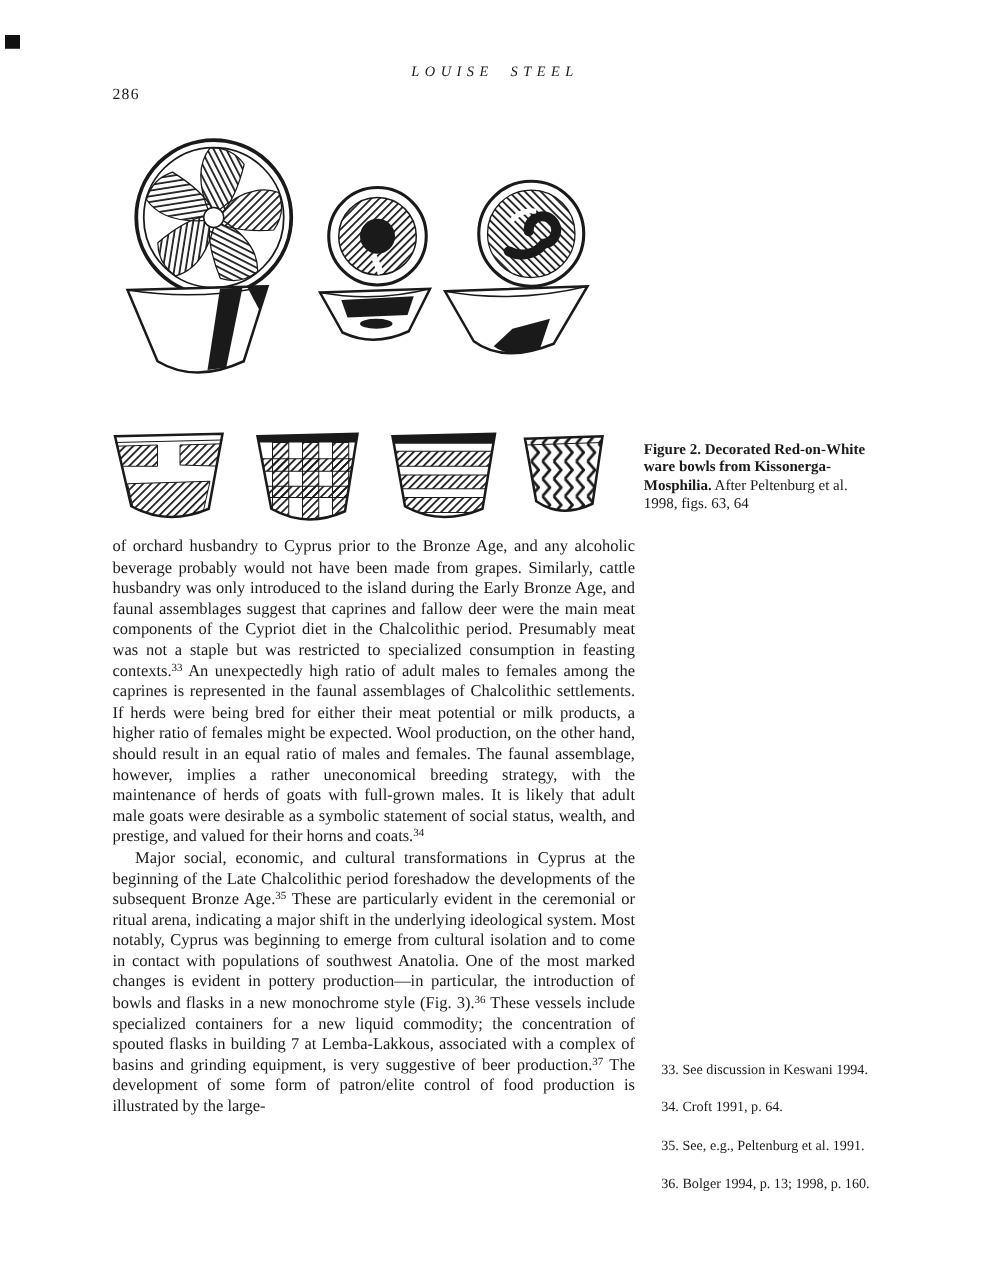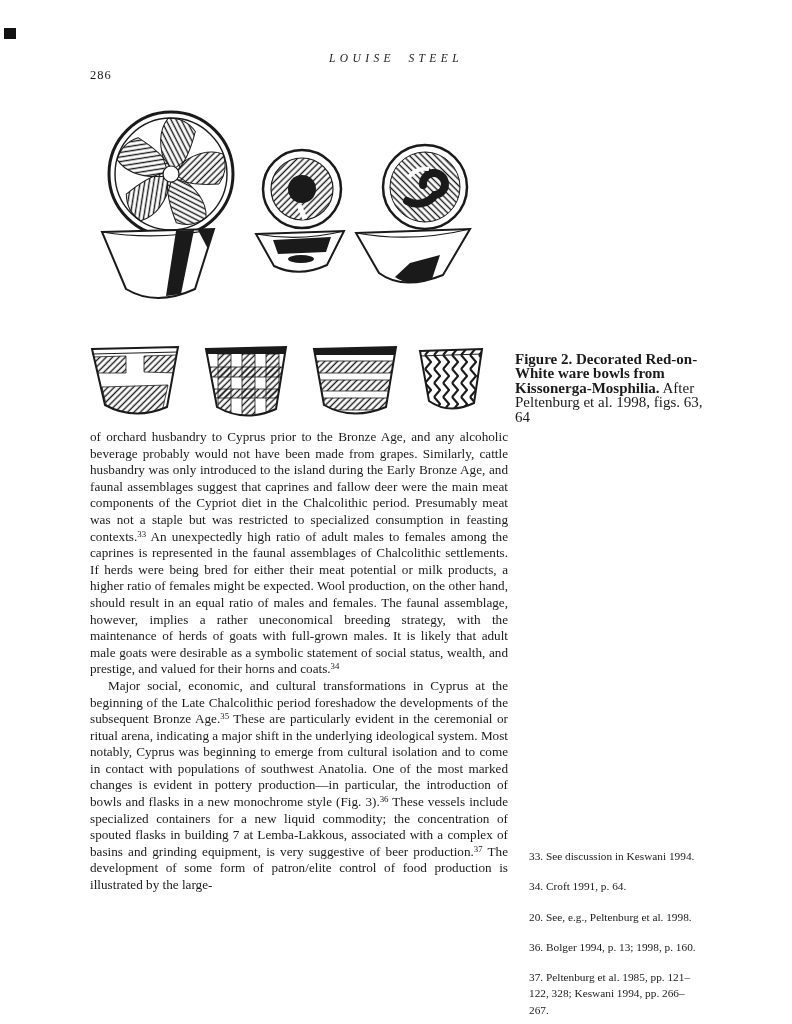--- a/index.html
+++ b/index.html
@@ -15,21 +15,21 @@
   .page-num{position:absolute;left:90px;top:52px;font-size:12.5px;letter-spacing:1px;margin-top:16px;}
   .running-head{
     position:absolute;left:0;right:0;top:52px;
     text-align:center;font-size:11.5px;
     letter-spacing:.38em;word-spacing:.55em;font-style:italic;
   }
   .figure-wrap{position:absolute;left:90px;top:103px;width:420px;height:320px;}
   .figure-wrap svg{display:block;}
   .caption{
     position:absolute;left:515px;top:352px;width:190px;
-    font-size:15px;line-height:14.4px;text-align:left;
+    font-size:12px;line-height:14.4px;text-align:left;
   }
   .caption .b{font-weight:bold;}
   .bodytext{
     position:absolute;left:90px;top:429px;width:418px;
     font-size:13.2px;line-height:16.6px;text-align:justify;
   }
   .bodytext p{margin:0;}
   .bodytext p.indent{text-indent:18px;}
   sup.fnref{font-size:8.8px;line-height:0;vertical-align:4px;}
   .footnotes{
@@ -166,18 +166,17 @@
   </aside>
 
   <main class="bodytext">
     <p><span>of orchard husbandry to Cyprus prior to the Bronze Age, and any alcoholic beverage probably would not have been made from grapes. Similarly, cattle husbandry was only introduced to the island during the Early Bronze Age, and faunal assemblages suggest that caprines and fallow deer were the main meat components of the Cypriot diet in the Chalcolithic period. Presumably meat was not a staple but was restricted to specialized consumption in feasting contexts.</span><sup class="fnref">33</sup><span> An unexpectedly high ratio of adult males to females among the caprines is represented in the faunal assemblages of Chalcolithic settlements. If herds were being bred for either their meat potential or milk products, a higher ratio of females might be expected. Wool production, on the other hand, should result in an equal ratio of males and females. The faunal assemblage, however, implies a rather uneconomical breeding strategy, with the maintenance of herds of goats with full-grown males. It is likely that adult male goats were desirable as a symbolic statement of social status, wealth, and prestige, and valued for their horns and coats.</span><sup class="fnref">34</sup></p>
     <p class="indent"><span>Major social, economic, and cultural transformations in Cyprus at the beginning of the Late Chalcolithic period foreshadow the developments of the subsequent Bronze Age.</span><sup class="fnref">35</sup><span> These are particularly evident in the ceremonial or ritual arena, indicating a major shift in the underlying ideological system. Most notably, Cyprus was beginning to emerge from cultural isolation and to come in contact with populations of southwest Anatolia. One of the most marked changes is evident in pottery production—in particular, the introduction of bowls and flasks in a new monochrome style (Fig. 3).</span><sup class="fnref">36</sup><span> These vessels include specialized containers for a new liquid commodity; the concentration of spouted flasks in building 7 at Lemba-Lakkous, associated with a complex of basins and grinding equipment, is very suggestive of beer production.</span><sup class="fnref">37</sup><span> The development of some form of patron/elite control of food production is illustrated by the large-</span></p>
   </main>
 
   <aside class="footnotes">
     <p>33. See discussion in Keswani 1994.</p>
     <p>34. Croft 1991, p. 64.</p>
-    <p>20. See, e.g., Peltenburg et al. 1998.</p>
+    <p>35. See, e.g., Peltenburg et al. 1991.</p>
     <p>36. Bolger 1994, p. 13; 1998, p. 160.</p>
-    <p>37. Peltenburg et al. 1985, pp. 121–122, 328; Keswani 1994, pp. 266–267.</p>
   </aside>
 
 </div>
 
 </body></html>

